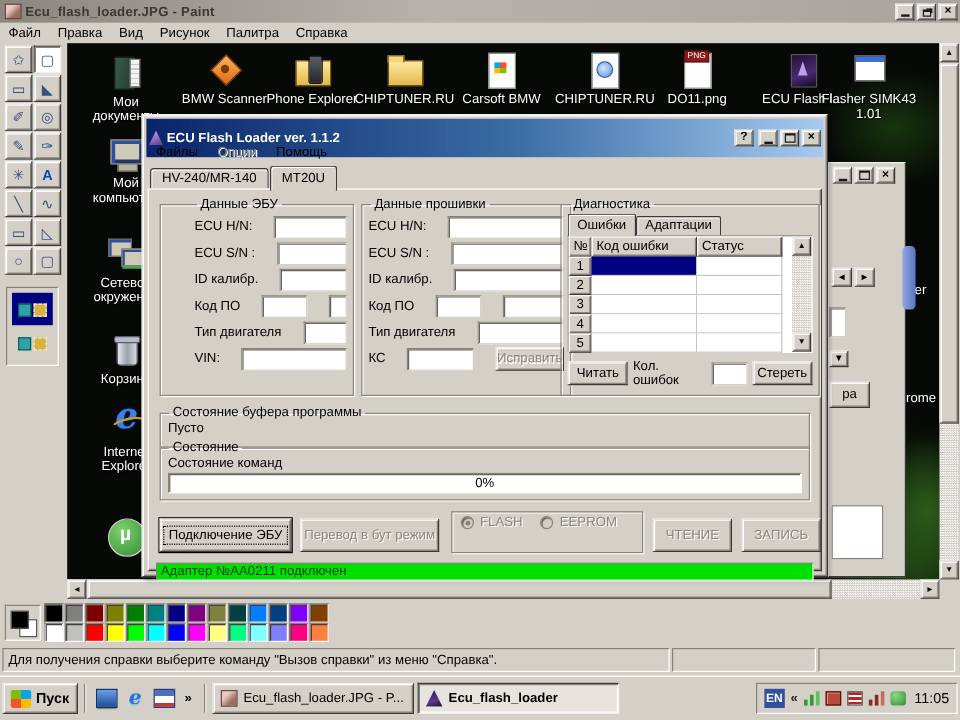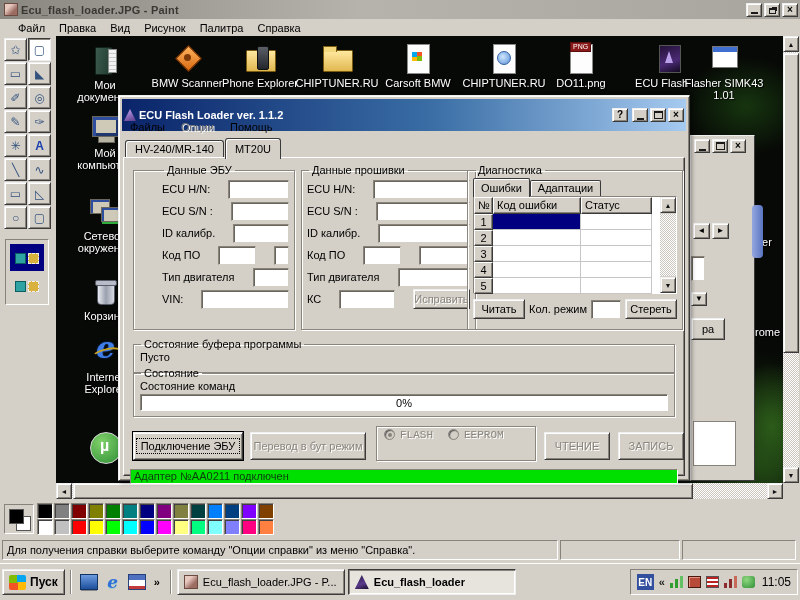--- a/index.html
+++ b/index.html
@@ -24,21 +24,21 @@
             background:linear-gradient(135deg,#e8c9c0 30%,#9c6b62 70%); border:1px solid #6b4a42; }
   .pttext { font-weight:bold; color:#3b3733; flex:1; letter-spacing:.2px; }
   .wbtns { display:flex; gap:2px; }
   .wbtn { width:16px; height:14px; background:#d4d0c8; border:1px solid; border-color:#efefef #3a3a3a #3a3a3a #efefef;
           box-shadow: inset 1px 1px 0 #fff, inset -1px -1px 0 #87837b;
           display:flex; align-items:center; justify-content:center; font-weight:bold; font-size:10px; line-height:10px; }
   .g-min { display:block; width:7px; height:2px; background:#1a1a1a; margin-top:7px; }
   .g-max { display:block; width:9px; height:8px; border:1px solid #1a1a1a; border-top-width:2px; }
   .g-restore { display:block; width:7px; height:6px; border:1px solid #1a1a1a; border-top-width:2px;
                box-shadow:2px -2px 0 -1px #1a1a1a; margin:2px 0 0 0; }
-  .pmenu { position:absolute; left:0; top:19px; width:800px; height:17px; display:flex; align-items:center; background:#d4d0c8;padding-left:11px; }
+  .pmenu { position:absolute; left:0; top:19px; width:800px; height:17px; display:flex; align-items:center; background:#d4d0c8; }
   .pmenu-item { padding:1px 7px; }
 
   .pbody { position:absolute; left:0; top:36px; width:800px; height:464px; background:#d4d0c8; }
   .toolbox { position:absolute; left:0; top:0; width:56px; height:464px; padding-top:2px; }
   .tools { display:grid; grid-template-columns:23px 23px; gap:1px; padding-left:4px; }
   .tool { width:23px; height:23px; background:#d4d0c8; border:1px solid; border-color:#efefef #3a3a3a #3a3a3a #efefef;
           box-shadow: inset 1px 1px 0 #fff, inset -1px -1px 0 #87837b;
           display:flex; align-items:center; justify-content:center; font-size:12px; color:#33527d; }
   .tool:nth-child(2) { background:#fff; border-color:#3a3a3a #efefef #efefef #3a3a3a;
           box-shadow: inset 1px 1px 0 #87837b, inset -1px -1px 0 #fff; }
@@ -260,21 +260,21 @@
   .g-state  { position:absolute; left:9px; right:9px; top:209px; height:50px; }
   .pbar { margin:2px 3px 0 3px; height:17px; background:#fff; border:1px solid; border-color:#87837b #fff #fff #87837b;
           box-shadow:inset 1px 1px 0 #6a665e; text-align:center; line-height:16px; }
 
   .dact-connect { position:absolute; left:9px; top:274px; width:110px; height:28px;
                   box-shadow:0 0 0 1px #000, inset 1px 1px 0 #fff, inset -1px -1px 0 #87837b; }
   .dact-connect i { font-style:normal; outline:1px dotted #000; padding:1px 4px; }
   .dact-boot { position:absolute; left:126px; top:274px; width:116px; height:28px; }
   .g-sel { position:absolute; left:252px; top:268px; width:160px; height:35px; }
   .g-sel legend { margin-left:2px; }
-  .radio-row { display:flex; align-items:flex-start; gap:5px; margin:1px 2px 0 4px;font-family:Liberation Mono, monospace; }
+  .radio-row { display:flex; align-items:flex-end; gap:5px; margin:1px 2px 0 4px; }
   .radio { width:11px; height:11px; border-radius:50%; background:#d4d0c8; border:1px solid #87837b;
            box-shadow:inset 1px 1px 1px #555; position:relative; }
   .radio.on::after { content:""; position:absolute; left:3px; top:3px; width:4px; height:4px; border-radius:50%; background:#87837b; }
   .radio-row b { font-weight:normal; margin-right:10px; }
   .dact-read  { position:absolute; left:420px; top:274px; width:66px; height:28px; }
   .dact-write { position:absolute; left:494px; top:274px; width:66px; height:28px; }
   .adapter { position:absolute; left:6px; right:6px; top:311px; height:15px; background:#00e000;
              border:1px solid; border-color:#87837b #fff #fff #87837b; line-height:13px; padding-left:3px; color:#0c3c0c; }
 </style>
 </head>
@@ -538,21 +538,21 @@
           <span class="sw" style="background: rgb(0, 255, 128);"></span>
           <span class="sw" style="background: rgb(128, 255, 255);"></span>
           <span class="sw" style="background: rgb(128, 128, 255);"></span>
           <span class="sw" style="background: rgb(255, 0, 128);"></span>
           <span class="sw" style="background: rgb(255, 128, 64);"></span>
       </div>
     </div>
   </div>
 
   <div class="pstatus">
-    <div class="sbpanel sb1">Для получения справки выберите команду "Опции справки" из меню "Справка".</div>
+    <div class="sbpanel sb1">Для получения справки выберите команду "Вызов справки" из меню "Справка".</div>
     <div class="sbpanel sb2"></div>
     <div class="sbpanel sb3"></div>
   </div>
 
   <div class="dlg">
     <div class="dtitle">
       <span class="dticon"></span>
       <span style="flex:1;">ECU Flash Loader ver. 1.1.2</span>
       <span class="wbtns">
         <span class="wbtn">
@@ -686,21 +686,21 @@
 
           </div>
           <div class="dg-vsb">
             <span class="sbtn r3" style="top:0;">▲</span>
             <span class="track checker"></span>
             <span class="sbtn r3" style="bottom:0;">▼</span>
           </div>
         </div>
         <div class="dg-actions">
           <span class="btn btn-read">Читать</span>
-          <label>Кол. режим</label>
+          <label>Кол. ошибок</label>
           <span class="tin w30"></span>
           <span class="btn btn-erase">Стереть</span>
         </div>
       </fieldset>
 
       <fieldset class="g-buffer">
         <legend>Состояние буфера программы</legend>
         <div style="margin-left:3px;">Пусто</div>
       </fieldset>
 

